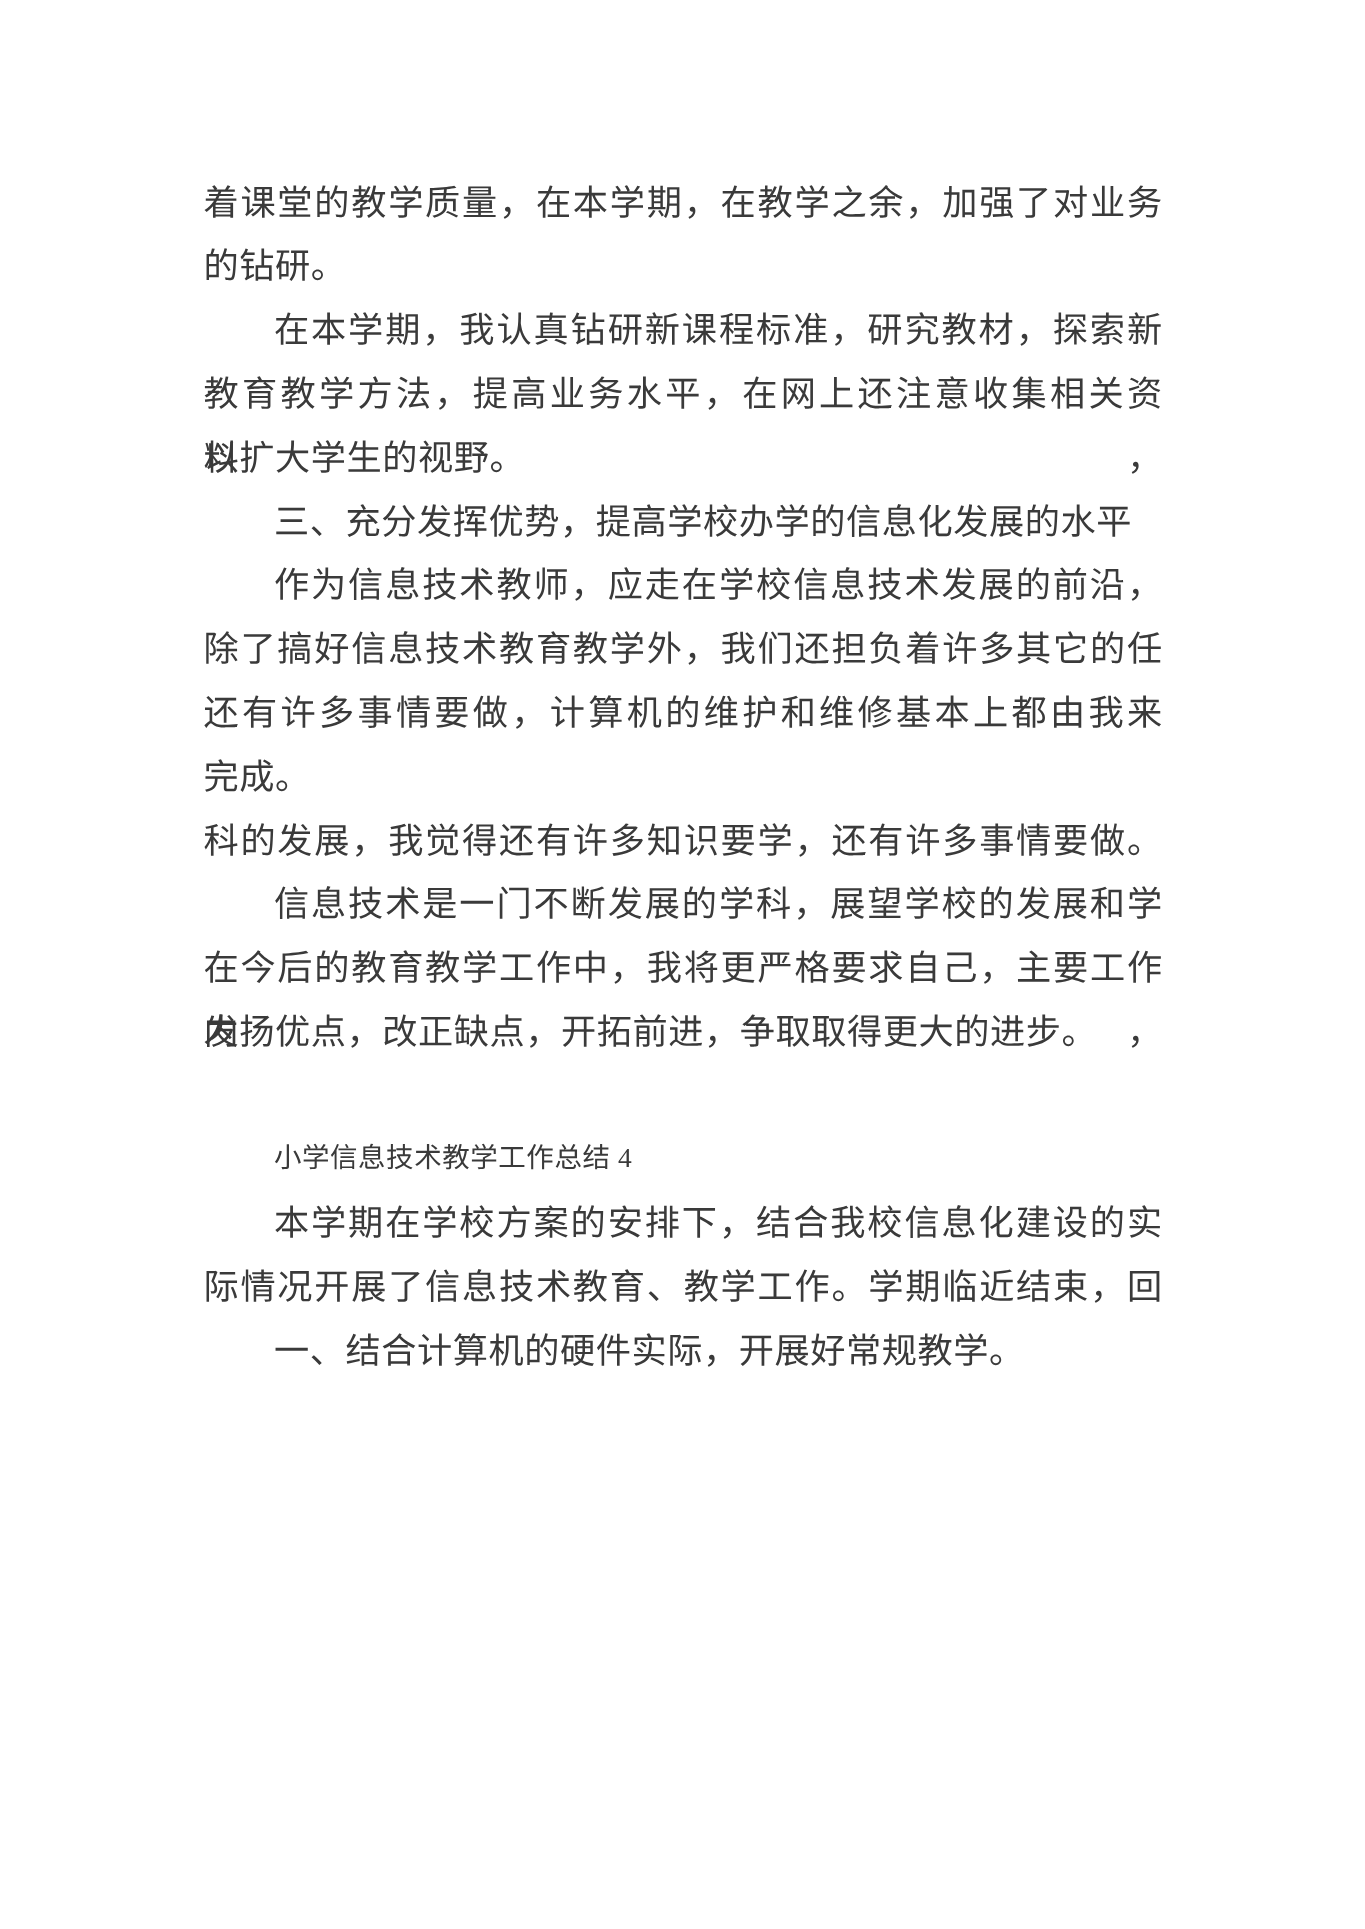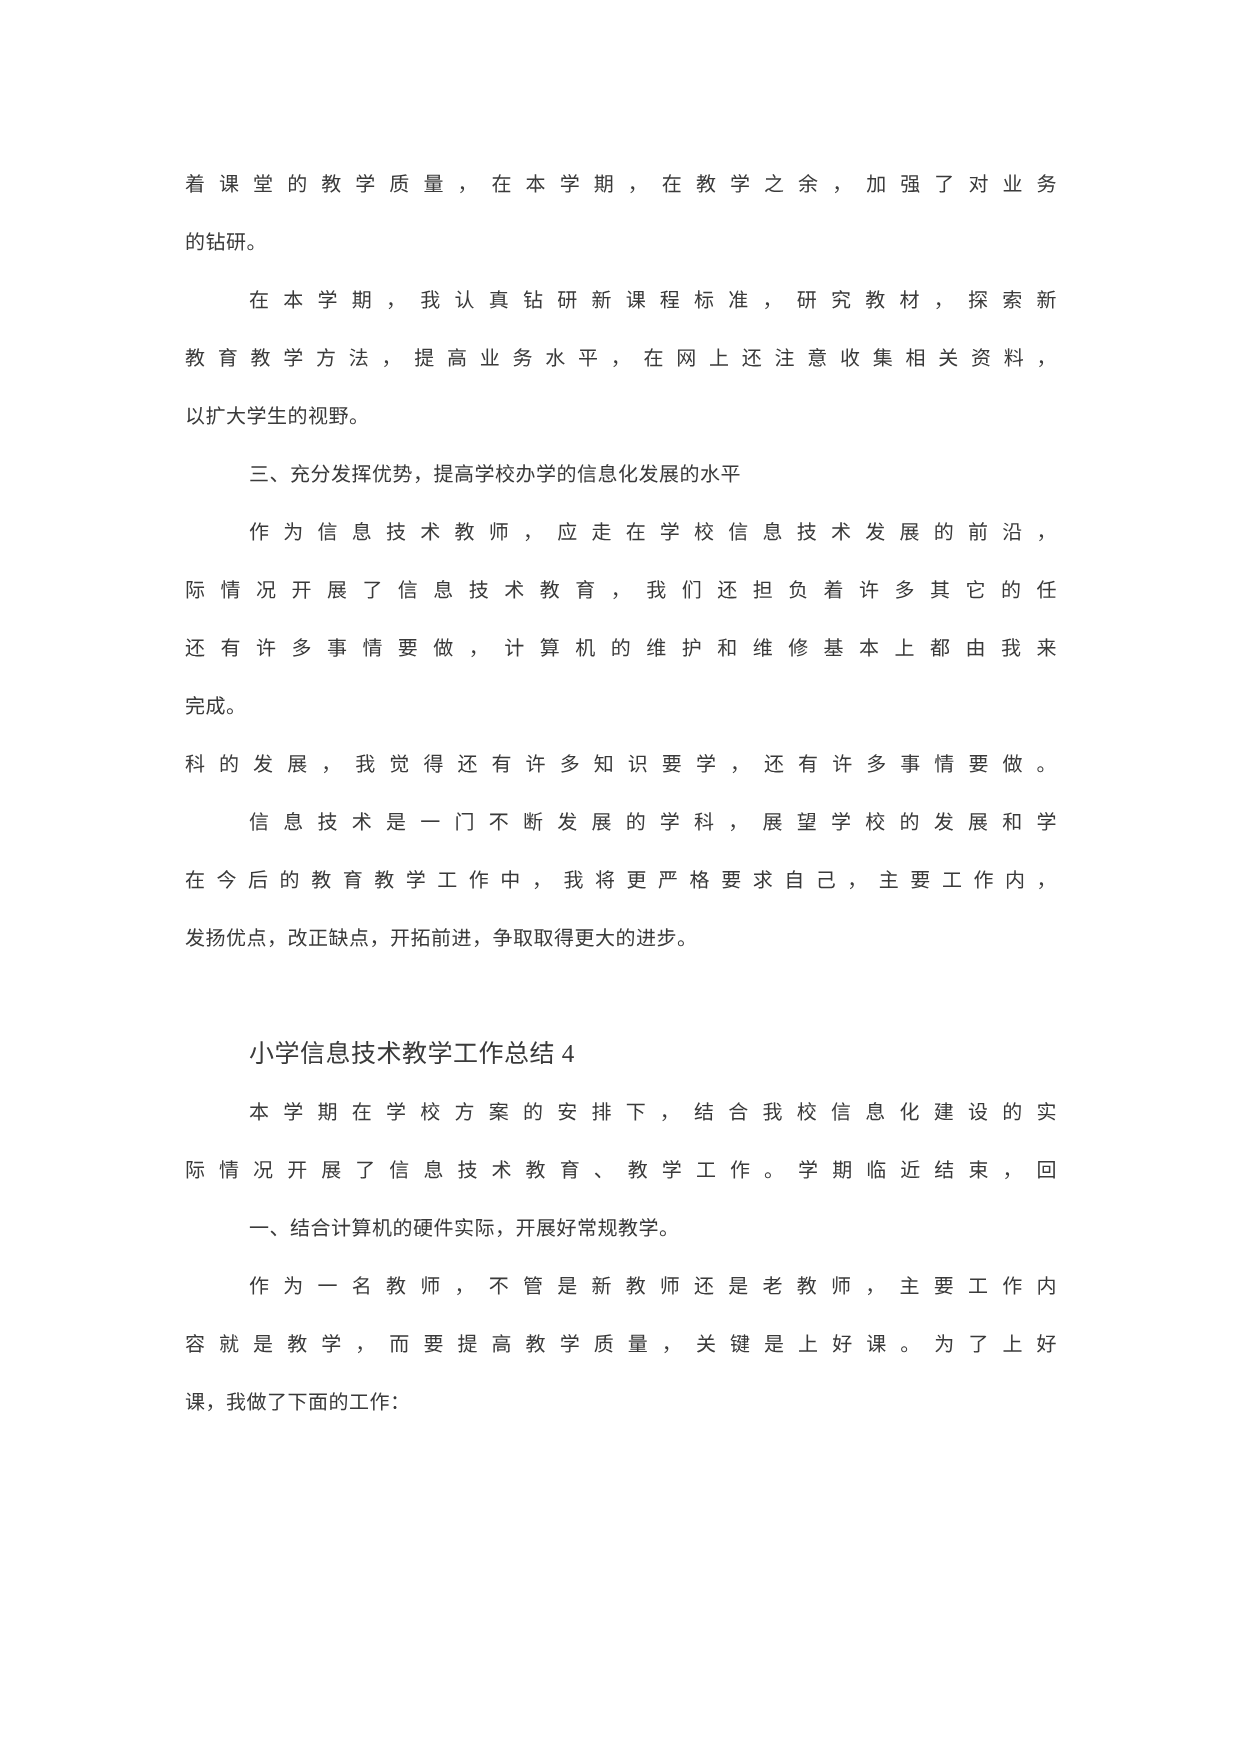--- a/index.html
+++ b/index.html
@@ -22,21 +22,21 @@
     font-family: "Liberation Serif", "DejaVu Serif", serif;
     color: #3a3a3a;
   }
   .para {
     margin: 0;
     padding: 0;
   }
   .line {
     height: 58px;
     line-height: 58px;
-    font-size: 20px;
+    font-size: 32px;
     font-weight: normal;
     white-space: nowrap;
     text-align: justify;
     text-align-last: left;
     letter-spacing: 0.5px;
   }
   
   .line.fill {
     white-space: normal;
     text-align-last: justify;
@@ -63,21 +63,21 @@
     <div class="para body">
       <div class="line indent fill">在本学期，我认真钻研新课程标准，研究教材，探索新</div>
       <div class="line fill">教育教学方法，提高业务水平，在网上还注意收集相关资料，</div>
       <div class="line">以扩大学生的视野。</div>
     </div>
     <div class="para body">
       <div class="line indent">三、充分发挥优势，提高学校办学的信息化发展的水平</div>
     </div>
     <div class="para body">
       <div class="line indent fill">作为信息技术教师，应走在学校信息技术发展的前沿，</div>
-      <div class="line fill">际情况开展了信息技术教育，我们还担负着许多其它的任</div>
+      <div class="line fill">除了搞好信息技术教育教学外，我们还担负着许多其它的任</div>
       <div class="line fill">还有许多事情要做，计算机的维护和维修基本上都由我来</div>
       <div class="line">完成。</div>
     </div>
     <div class="para body">
       <div class="line fill">科的发展，我觉得还有许多知识要学，还有许多事情要做。</div>
       <div class="line indent fill">信息技术是一门不断发展的学科，展望学校的发展和学</div>
       <div class="line fill">在今后的教育教学工作中，我将更严格要求自己，主要工作内，</div>
       <div class="line">发扬优点，改正缺点，开拓前进，争取取得更大的进步。</div>
     </div>
     <div class="para spacer">
@@ -86,18 +86,13 @@
     <div class="para heading">
       <div class="line indent">小学信息技术教学工作总结 4</div>
     </div>
     <div class="para body">
       <div class="line indent fill">本学期在学校方案的安排下，结合我校信息化建设的实</div>
       <div class="line fill">际情况开展了信息技术教育、教学工作。学期临近结束，回</div>
     </div>
     <div class="para body">
       <div class="line indent">一、结合计算机的硬件实际，开展好常规教学。</div>
     </div>
-    <div class="para body">
-      <div class="line indent fill">作为一名教师，不管是新教师还是老教师，主要工作内</div>
-      <div class="line fill">容就是教学，而要提高教学质量，关键是上好课。为了上好</div>
-      <div class="line">课，我做了下面的工作：</div>
-    </div>
   </main>
 
 </body></html>

